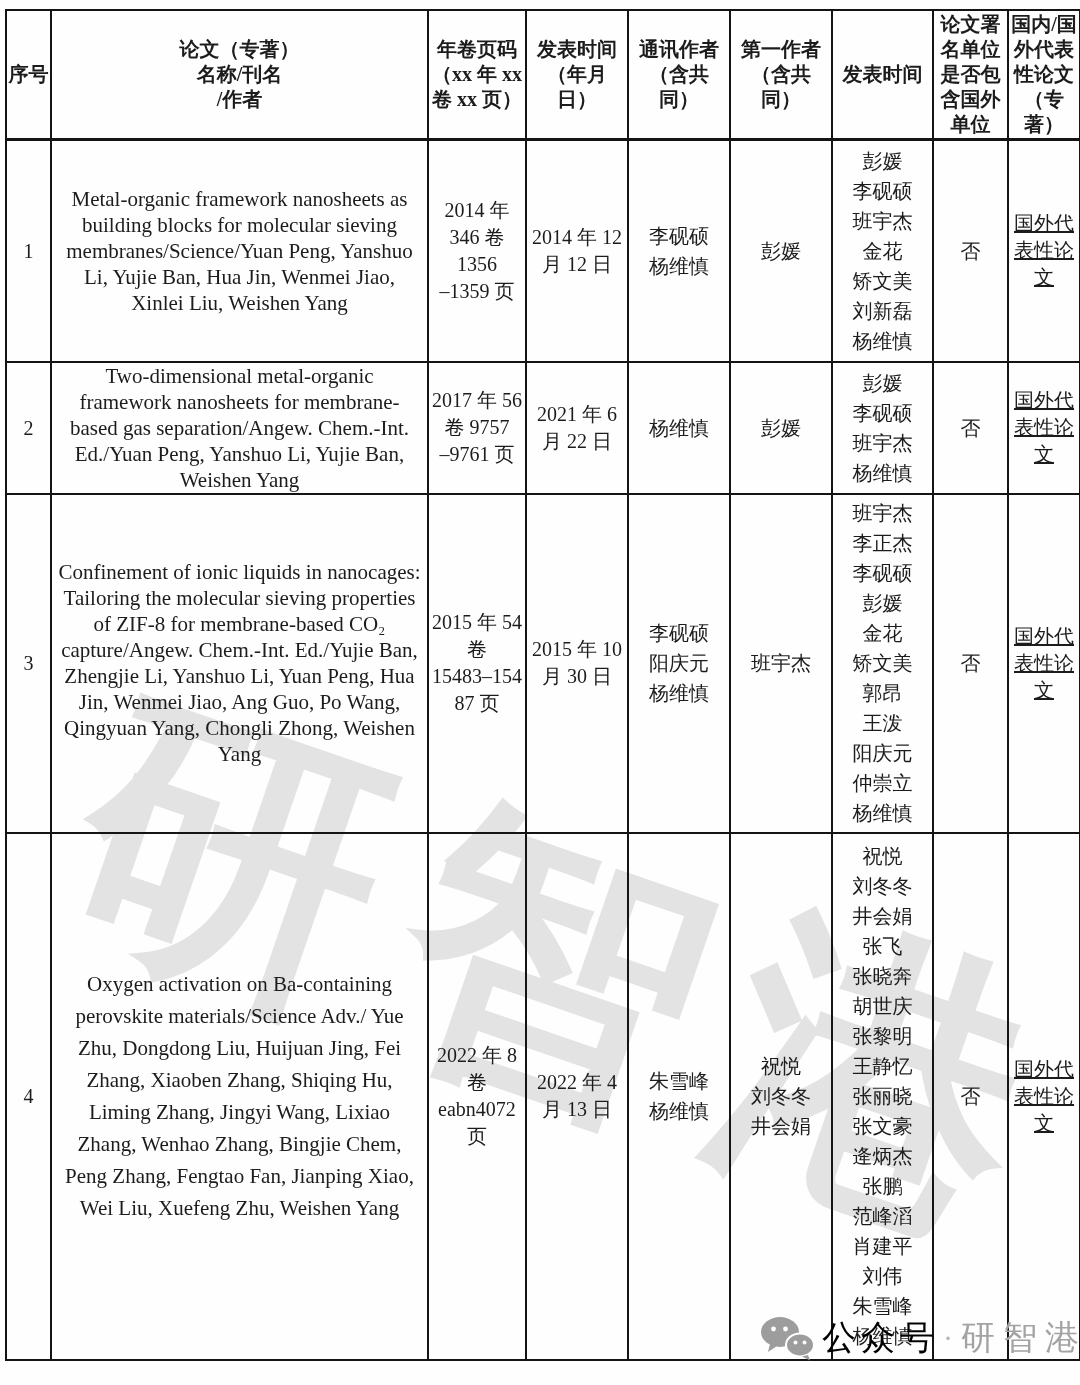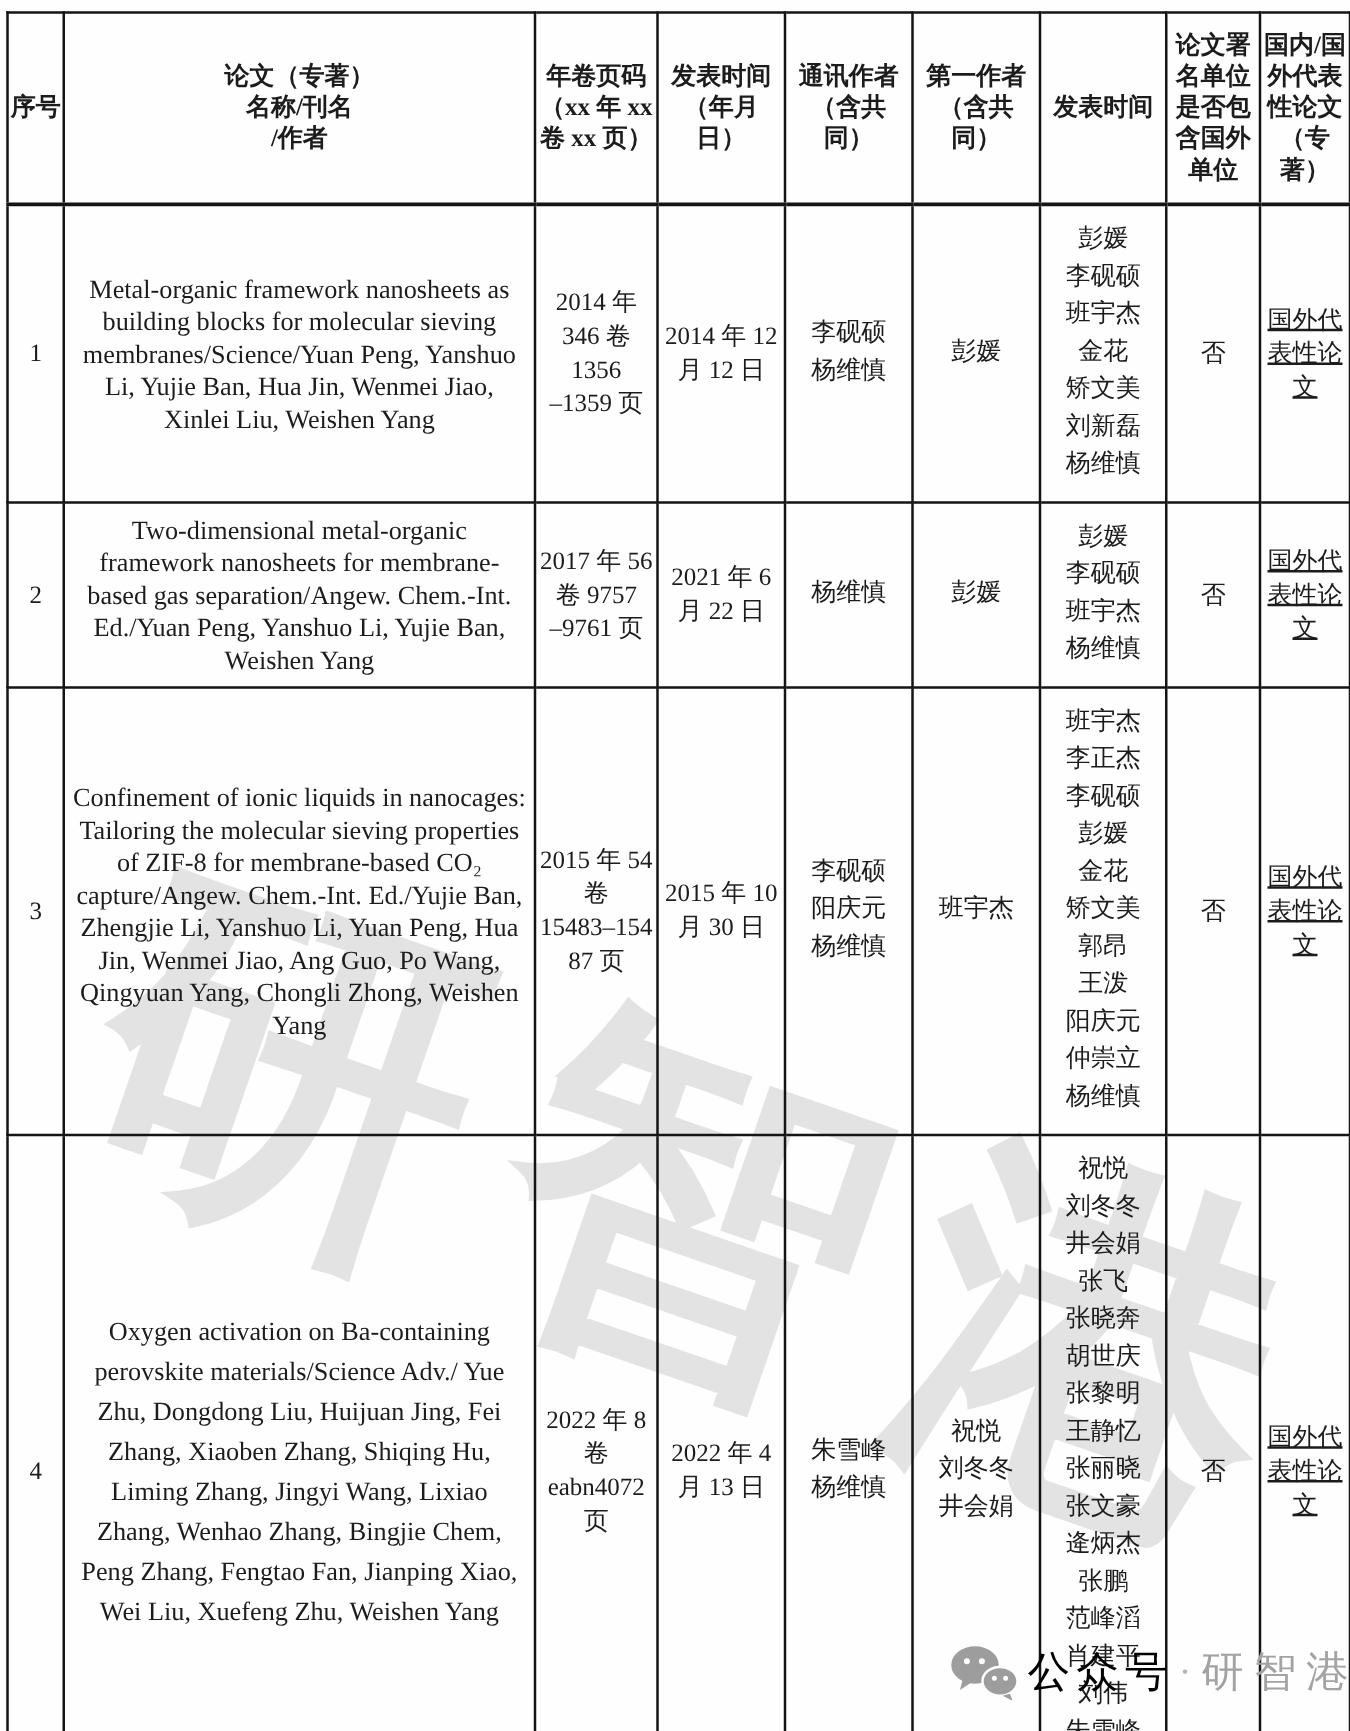--- a/index.html
+++ b/index.html
@@ -33,21 +33,21 @@
     z-index:1;
     border-collapse:collapse;
     table-layout:fixed;
     width:1074px;
     background:transparent;
   }
   .pub-table th,.pub-table td{
     border:2px solid #141414;
     text-align:center;
     vertical-align:middle;
-    padding:13px 1px;
+    padding:1px 1px;
     white-space:pre-line;
     font-size:20px;
     line-height:26px;
     overflow:visible;
   }
   .pub-table thead th{
     font-weight:bold;
     font-size:20px;
     line-height:25px;
     border-bottom:3px solid #141414;
@@ -57,21 +57,21 @@
   tr.r2{height:130px;}
   tr.r3{height:339px;}
   tr.r4{height:527px;}
   td.c-paper{
     font-size:21px;
     line-height:26px;
     padding:0 5px;
   }
   tr.r4 td.c-paper{line-height:32px;}
   td.c-vol,td.c-date{line-height:27px;}
-  td.c-auth{line-height:30px;font-family:Liberation Mono, monospace;}
+  td.c-auth{line-height:30px;}
   td.c-rep{line-height:27px;text-decoration:underline;}
   
   .watermark-bottom{
     position:absolute;
     left:758px;top:1314px;
     z-index:2;
     display:flex;
     align-items:center;
     height:48px;
     white-space:nowrap;

